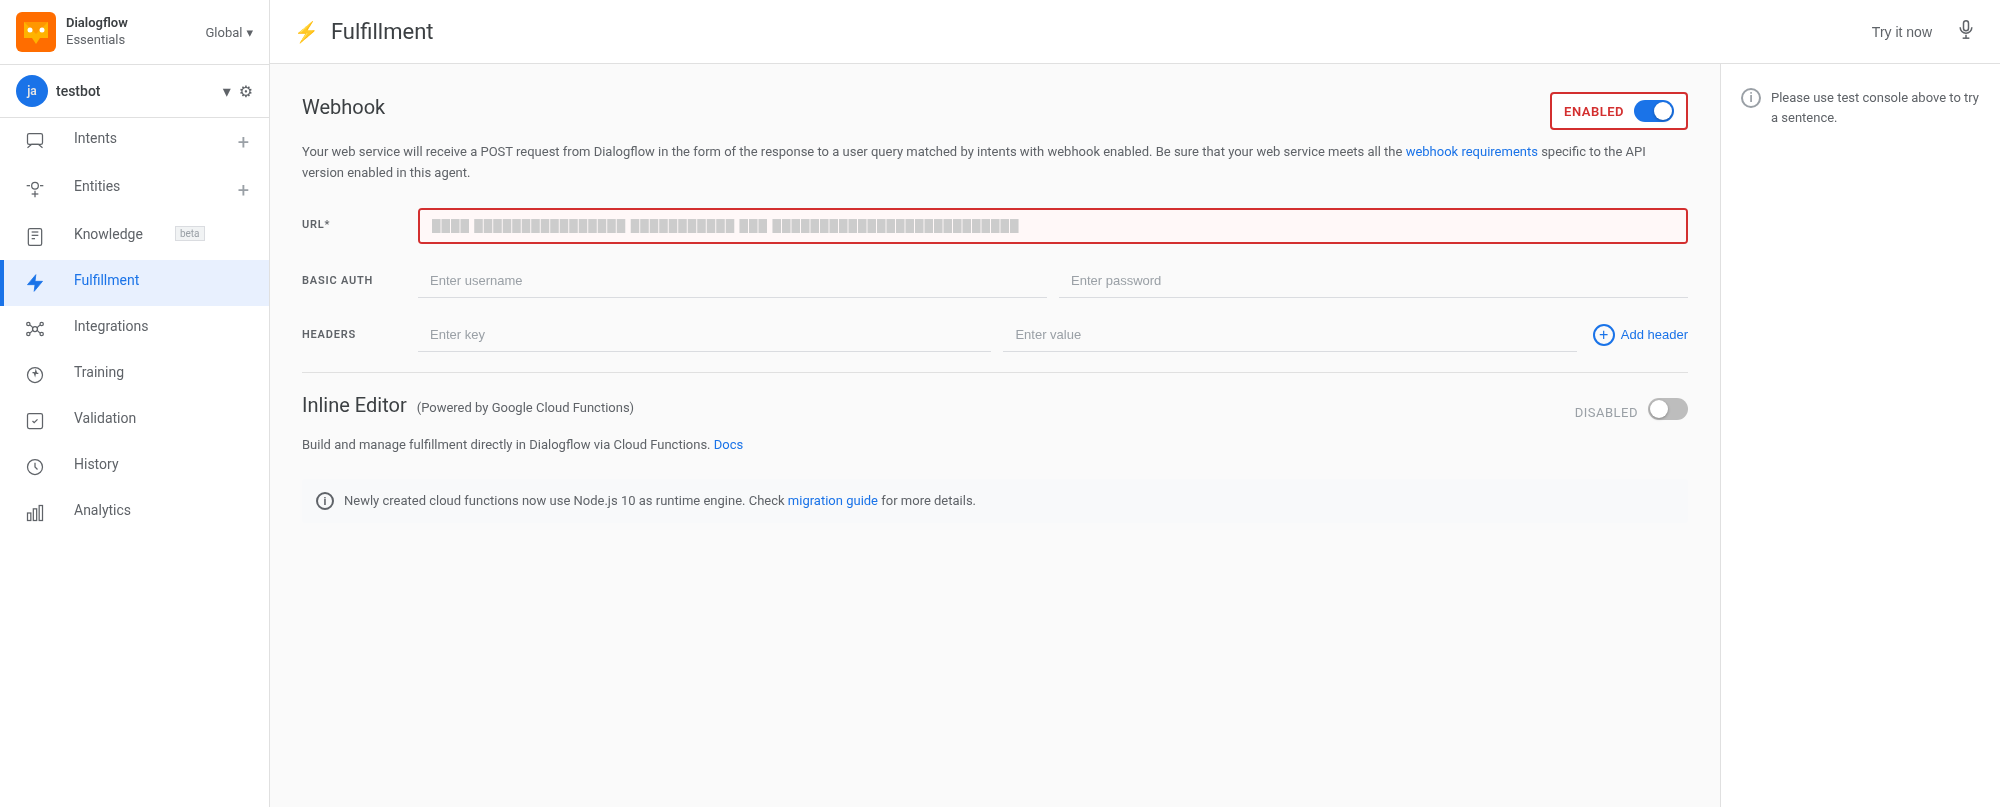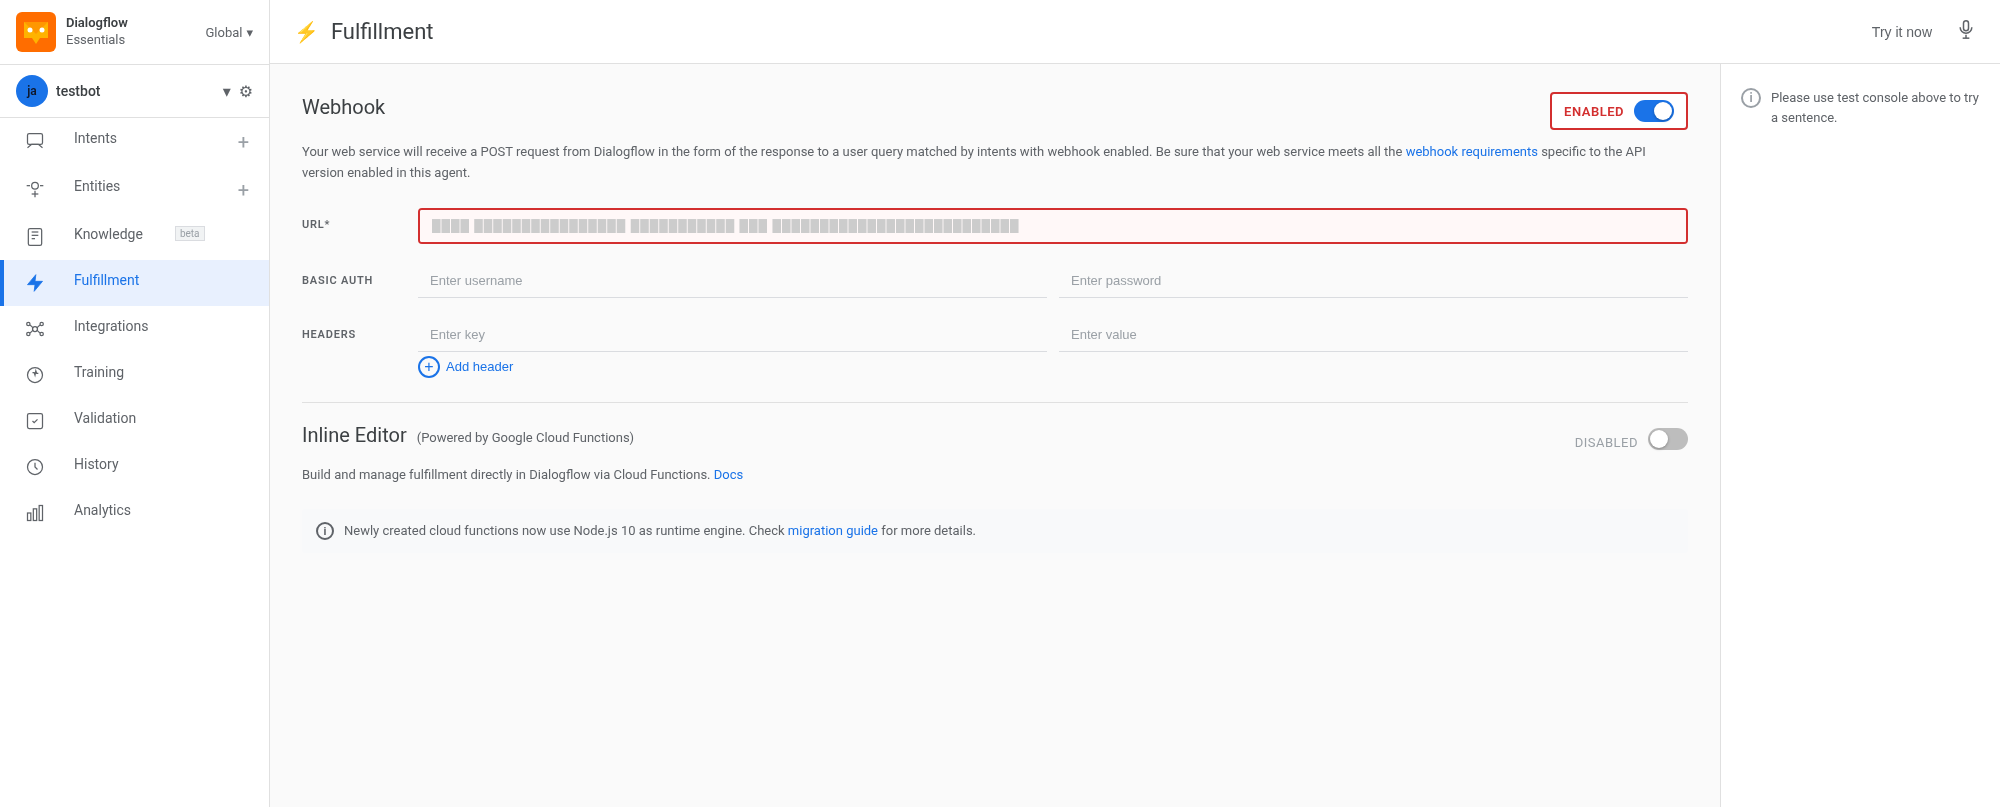--- a/index.html
+++ b/index.html
@@ -75,21 +75,21 @@
     }
 
     .avatar {
       width: 32px;
       height: 32px;
       background: #1a73e8;
       border-radius: 50%;
       display: flex;
       align-items: center;
       justify-content: center;
-      color: #0f172a;
+      color: #e5e5e5;
       font-size: 12px;
       font-weight: 600;
     }
 
     .nav-item {
       display: flex;
       align-items: flex-start;
       padding: 12px 20px;
       cursor: pointer;
       color: #5f6368;
@@ -289,22 +289,22 @@
       color: #5f6368;
       letter-spacing: 0.8px;
       min-width: 100px;
       padding-top: 10px;
       text-transform: uppercase;
     }
 
     .form-inputs {
       flex: 1;
       display: flex;
-      flex-direction: column;
-      gap: 0;
+      flex-direction: row;
+      gap: 16px;
     }
 
     .form-inputs-row {
       display: flex;
       gap: 12px;
       flex: 1;
     }
 
     .url-input-wrapper {
       flex: 1;

